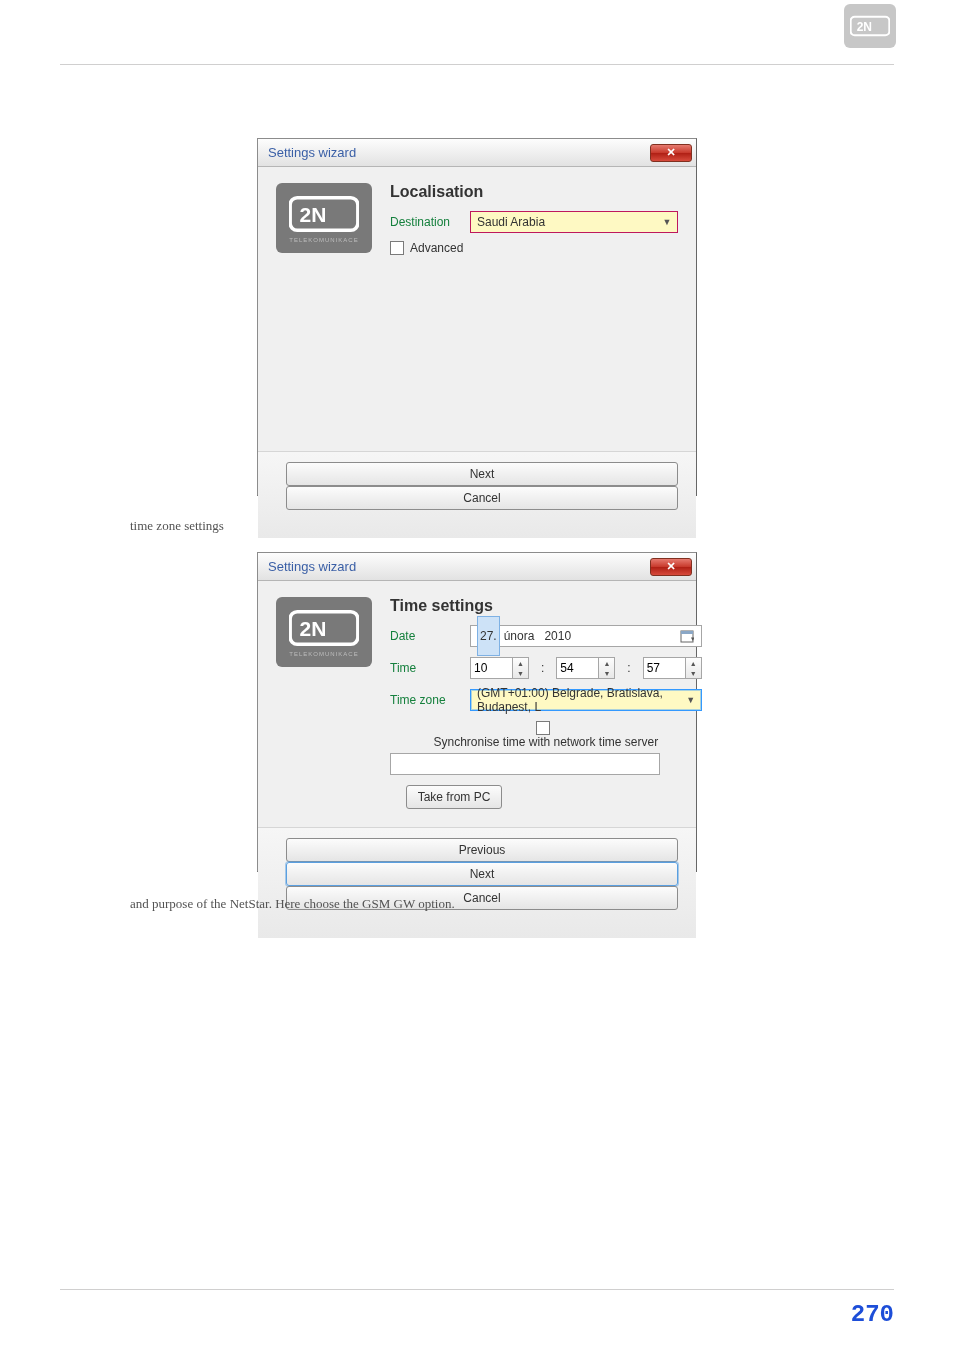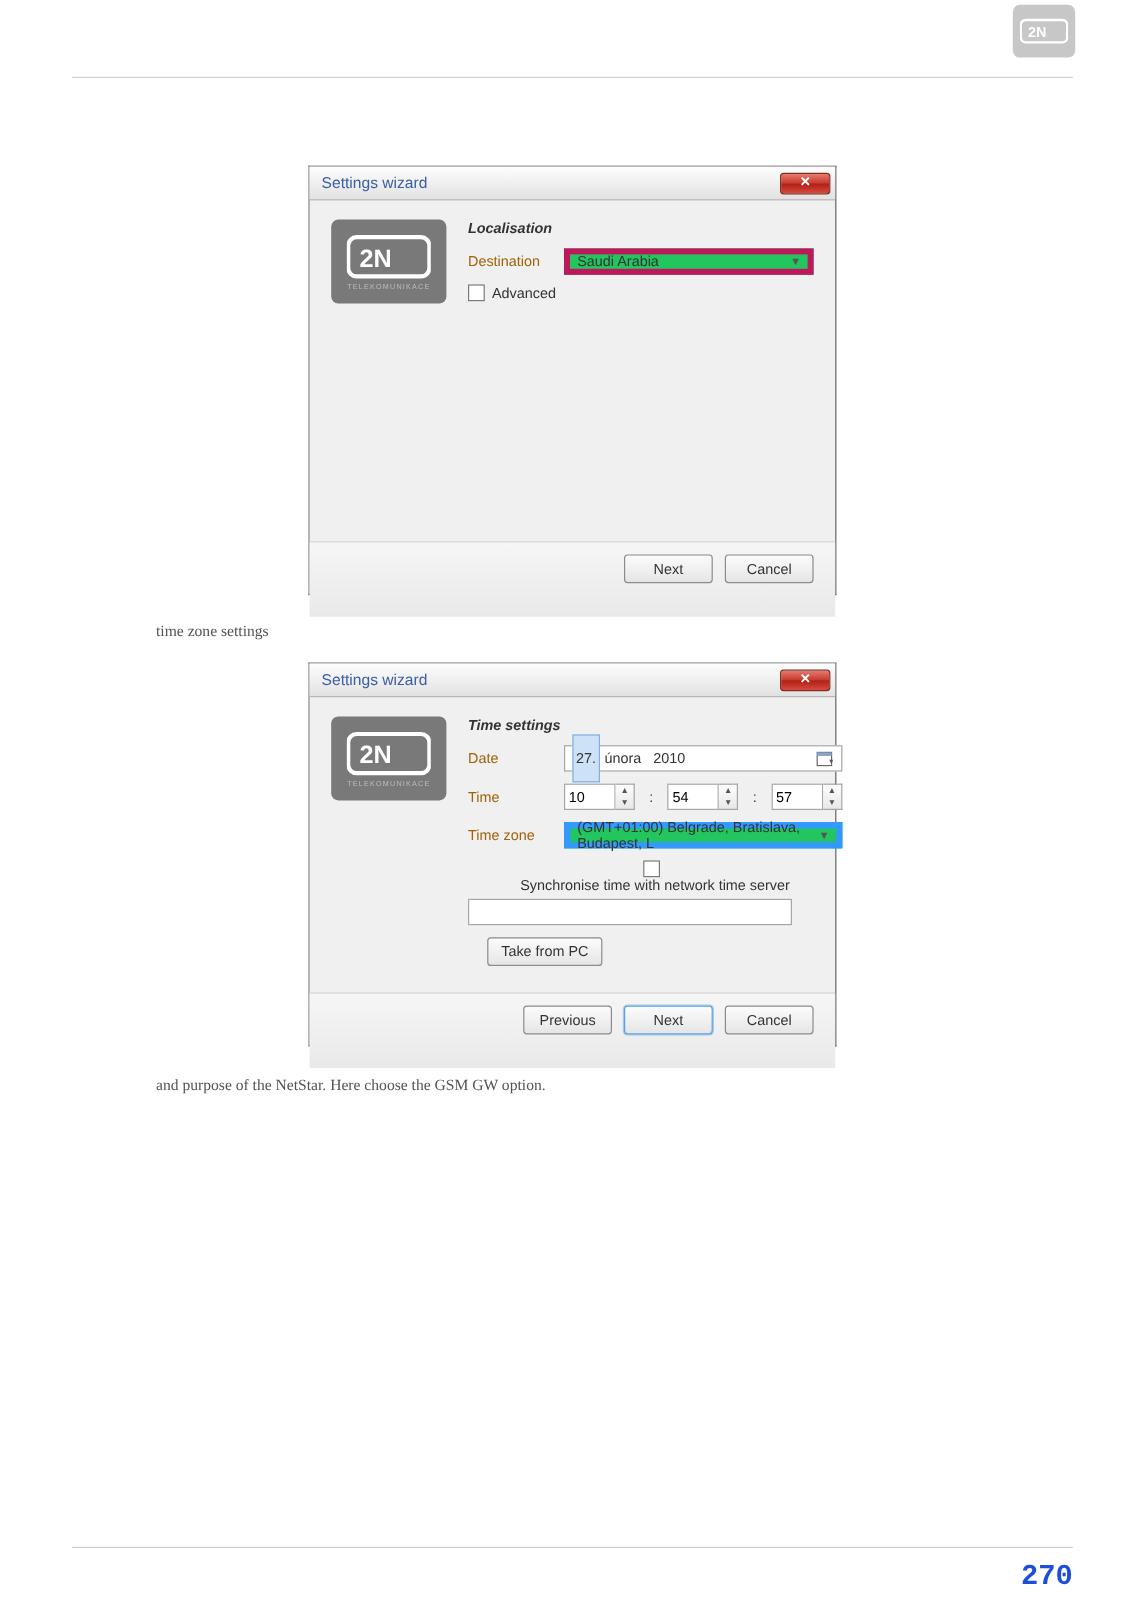--- a/index.html
+++ b/index.html
@@ -101,39 +101,38 @@
     letter-spacing: 1px;
     color: #bdbdbd;
     margin-top: 2px;
   }
   .form-col {
     flex: 1;
     padding-left: 8px;
   }
   .section-title {
     font-weight: bold;
-    font-size: 12px;
+    font-size: 16px;
     margin: 2px 0 10px 0;
-    font-style: italic;
   }
   .row {
     display: flex;
     align-items: center;
     margin-bottom: 10px;
   }
   .row-label {
     width: 80px;
-    color: #a16207;
+    color: #15803d;
     font-size: 12px;
   }
   .combo {
     flex: 1;
     height: 22px;
-    border: 5px solid #be185d;
-    background: #22c55e;
+    border: 1px solid #be185d;
+    background: #fef9c3;
     display: flex;
     align-items: center;
     padding: 0 2px 0 6px;
     font-size: 12px;
   }
   .combo.highlight { border-color: #3399ff; box-shadow: 0 0 0 1px rgba(51,153,255,0.4) inset; }
   .combo-arrow {
     width: 16px; height: 18px;
     display: flex; align-items: center; justify-content: center;
     color: #555;
@@ -212,20 +211,21 @@
     cursor: default;
   }
   .btn.default { border-color:#5a9fe0; box-shadow: 0 0 0 1px rgba(90,159,224,0.5); }
   .btn.small { min-width: 96px; margin-left:16px;}
   .footer {
     border-top: 1px solid #d6d6d6;
     padding: 10px 18px 28px;
     display: flex;
     justify-content: flex-end;
     background: linear-gradient(#f6f6f6, #e9e9e9);
+    flex-direction: column;
   }
   .d1 { position:absolute; left:257px; top:138px; height:358px; }
   .caption { position:absolute; left:130px; top:518px; color:#535353; font-family: Verdana; font-size:13px; }
   .d2 { position:absolute; left:257px; top:552px; height:320px; }
   .caption2 { position:absolute; left:130px; top:896px; color:#535353; font-family: Verdana; font-size:13px; }
 </style>
 </head>
 <body>
 
 <div class="top-rule"></div>

